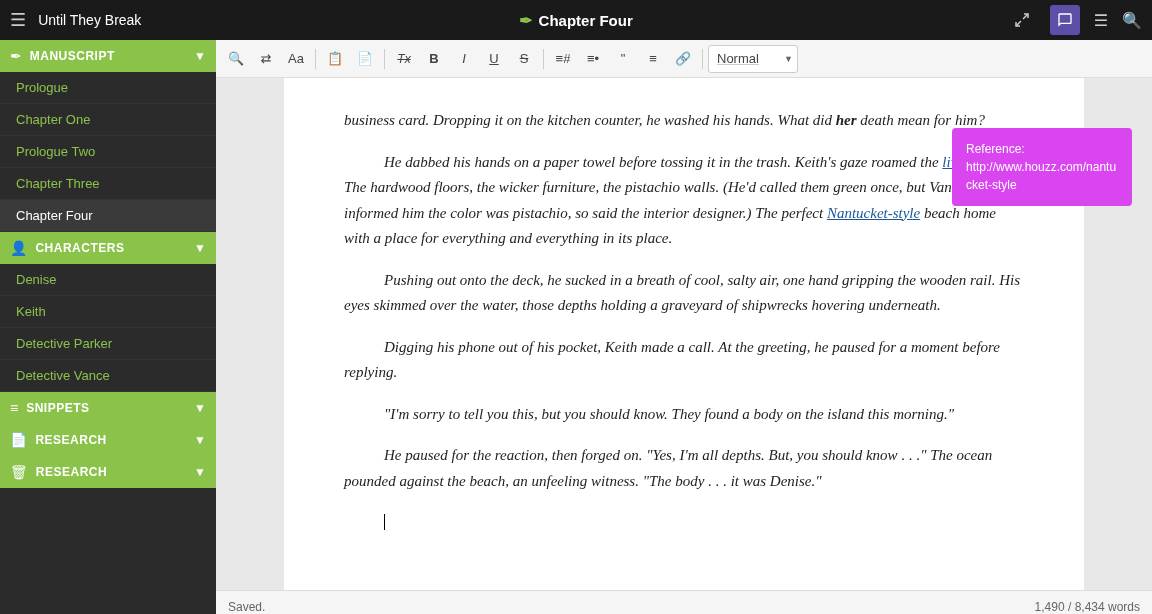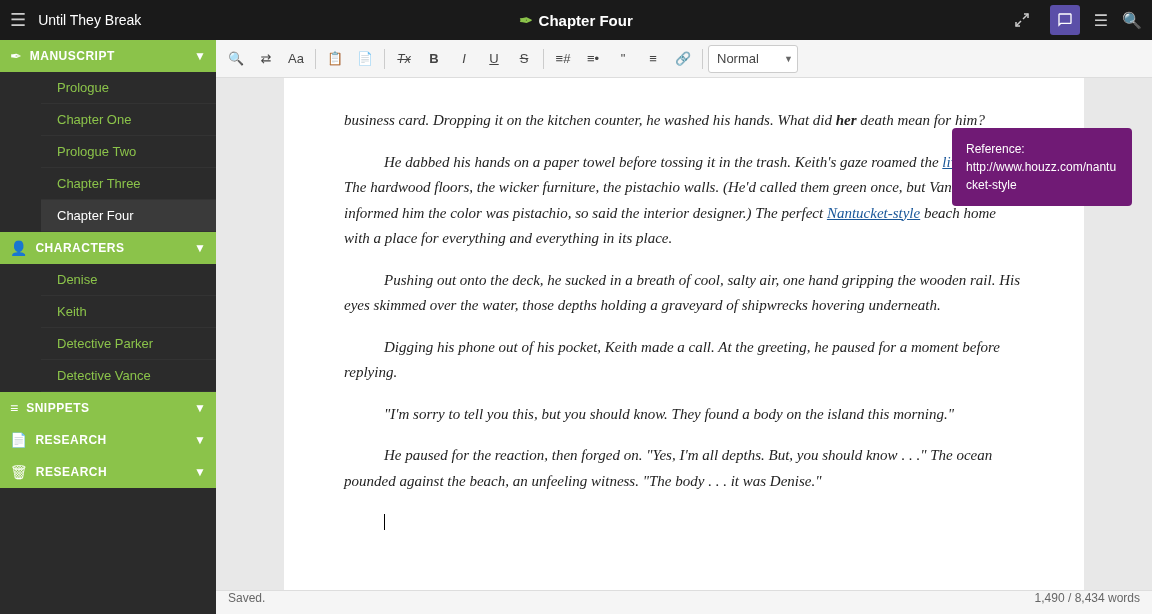--- a/index.html
+++ b/index.html
@@ -47,21 +47,20 @@
     .sidebar-section-header .section-icon { color: #fff; margin-right: 8px; font-size: 14px; }
     .sidebar-section-header .section-label { color: #fff; font-size: 12px; font-weight: bold; letter-spacing: 0.5px; flex: 1; }
     .sidebar-section-header .chevron { color: #fff; font-size: 12px; }
 
     .sidebar-item {
       padding: 8px 16px;
       color: #8bc34a;
       font-size: 13px;
       cursor: pointer;
       border-bottom: 1px solid #333;
-      margin-left: 41px;
     }
     .sidebar-item.active { background: #3a3a3a; color: #fff; }
 
     
     #toolbar {
       height: 38px;
       background: #f5f5f5;
       border-bottom: 1px solid #ddd;
       display: flex;
       align-items: center;
@@ -88,21 +87,21 @@
       background: #fff;
       padding: 3px 20px 3px 8px;
       font-size: 13px;
       color: #444;
       cursor: pointer;
       appearance: none;
       border-radius: 3px;
       height: 28px;
       position: relative;
     }
-    .toolbar-select-wrap { position: relative; display: inline-flex; align-items: center; }
+    .toolbar-select-wrap { position: relative; display: inline-flex; align-items: center; text-decoration: underline; }
     .toolbar-select-wrap::after { content: '▼'; position: absolute; right: 5px; font-size: 9px; color: #666; pointer-events: none; }
 
     
     #content-wrap {
       flex: 1;
       display: flex;
       flex-direction: column;
       overflow: hidden;
       background: #e8e8e8;
     }
@@ -133,42 +132,42 @@
     #editor p.no-indent { text-indent: 0; }
     #editor .link-text { color: #1a5799; text-decoration: underline; }
     #editor .cursor { display: inline-block; width: 1px; height: 16px; background: #000; animation: blink 1s step-end infinite; vertical-align: text-bottom; }
     @keyframes blink { 0%,100%{opacity:1} 50%{opacity:0} }
 
     
     #reference-tooltip {
       position: absolute;
       right: 20px;
       top: 50px;
-      background: #701a75;
+      background: #d946ef;
       color: #fff;
       padding: 12px 14px;
       font-size: 12px;
       border-radius: 4px;
       width: 180px;
       line-height: 1.5;
       word-break: break-all;
     }
 
     
     #editor::-webkit-scrollbar { width: 8px; }
     #editor::-webkit-scrollbar-track { background: #f0f0f0; }
     #editor::-webkit-scrollbar-thumb { background: #bbb; border-radius: 4px; }
 
     
     #statusbar {
       height: 24px;
       background: #f5f5f5;
       border-top: 1px solid #ddd;
       display: flex;
-      align-items: flex-start;
+      align-items: flex-end;
       padding: 0 12px;
       font-size: 12px;
       color: #666;
       justify-content: space-between;
       flex-shrink: 0;
     }
   </style>
 </head>
 <body>
 

